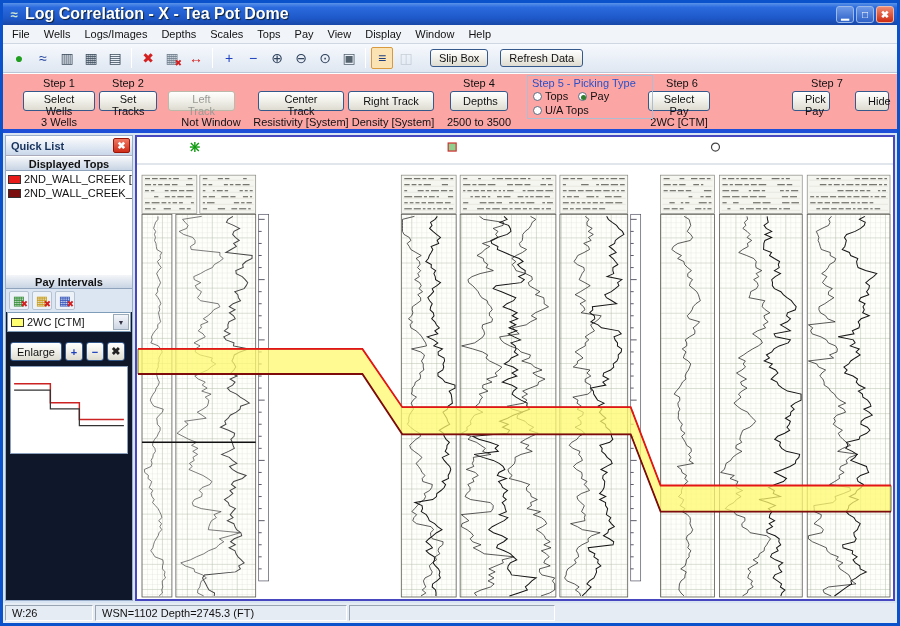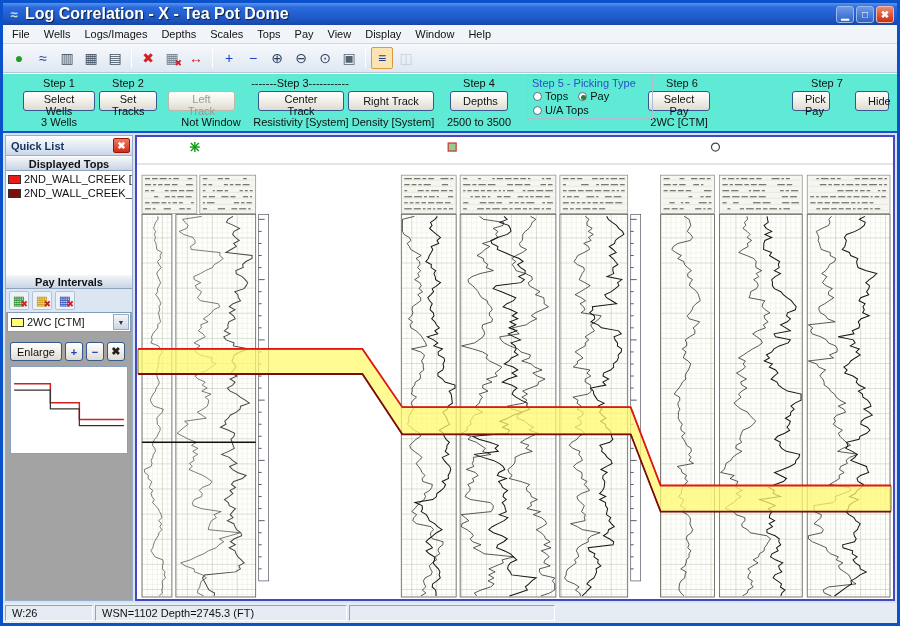--- a/index.html
+++ b/index.html
@@ -34,34 +34,34 @@
   .tb-icon.pressed{border-color:#d89a3c;background:#fbe3b3;}
   .tb-icon.disabled{opacity:.45;}
   .tb-sep{width:1px;height:20px;background:#aebbca;border-right:1px solid #fff;margin:0 4px;display:inline-block;}
   
   .xbtn{font-family:"Liberation Sans",sans-serif;font-size:11px;color:#111;
     border:1px solid #36598c;border-radius:3px;padding:2px 8px;
     background:linear-gradient(#ffffff,#f2f1eb 45%,#dedcd1);cursor:default;}
   .xbtn.disabled{color:#9a9a94;border-color:#bcb9aa;background:linear-gradient(#fbfaf5,#ecead e0);}
   .tbtn{margin-left:12px;}
   
-  .steps{height:60px;flex:0 0 60px;position:relative;background:#5eead4;
-    border-top:1px solid #fff;border-bottom:2px solid #1d4ed8;}
+  .steps{height:60px;flex:0 0 60px;position:relative;background:#fca5a5;
+    border-top:1px solid #fff;border-bottom:4px solid #1d4ed8;}
   .st-label{position:absolute;top:3px;text-align:center;white-space:nowrap;}
   .st-btn{position:absolute;top:17px;height:20px;padding:1px 12px;text-align:center;}
   .st-value{position:absolute;top:42px;text-align:center;white-space:nowrap;}
   .step5-box{position:absolute;left:524px;top:1px;width:126px;height:44px;border:1px solid #aebdd2;}
   .step5-title{position:absolute;top:1px;left:4px;color:#2a50c8;white-space:nowrap;}
   .radio-wrap{position:absolute;top:13px;left:5px;width:118px;display:flex;flex-wrap:wrap;}
   .radio{display:inline-flex;align-items:center;margin:1px 10px 1px 0;cursor:default;}
   .rb{width:9px;height:9px;border:1px solid #5a6b80;border-radius:50%;background:#fff;margin-right:3px;position:relative;}
   .rb.on::after{content:"";position:absolute;left:2px;top:2px;width:5px;height:5px;border-radius:50%;background:#2f7d2f;}
   
   .content{flex:1;display:flex;overflow:hidden;}
-  .sidebar{width:128px;flex:0 0 128px;margin:2px 0 2px 2px;border:1px solid #98aecb;background:#a3a3a3;
+  .sidebar{width:128px;flex:0 0 128px;margin:2px 0 2px 2px;border:1px solid #98aecb;background:#0f172a;
     display:flex;flex-direction:column;}
   .ql-header{height:20px;flex:0 0 20px;display:flex;align-items:center;padding:0 2px 0 5px;
     background:linear-gradient(#fefefe,#c9d7ea);border-bottom:1px solid #aab;}
   .ql-title{flex:1;font-weight:bold;color:#16325c;}
   .ql-close{width:17px;height:15px;display:inline-flex;align-items:center;justify-content:center;
     color:#fff;font-size:10px;font-weight:bold;border:1px solid #9c1405;border-radius:2px;
     background:linear-gradient(#f07a64,#cf2c18);cursor:default;}
   .sec-header{height:15px;flex:0 0 15px;text-align:center;font-weight:bold;line-height:14px;
     background:linear-gradient(#f4f6f9,#c8d4e4);
     border-top:1px solid #fff;border-bottom:1px solid #8fa3bd;}
@@ -163,26 +163,26 @@
           <span style="color: rgb(85, 99, 111);">▣</span>
         </span>
         <span class="tb-sep"></span>
         <span class="tb-icon pressed">
           <span style="color: rgb(32, 64, 128);">≡</span>
         </span>
         <span class="tb-icon disabled">
           <span style="color: rgb(154, 164, 174);">◫</span>
         </span>
       </span>
+    <span id="toolbar-buttons"><button class="xbtn tbtn">Slip Box</button><button class="xbtn tbtn">Refresh Data</button></span>
   </div>
 
   <div class="steps">
     <span class="st-label" style="left:20px;width:72px">Step 1</span>
     <span class="st-label" style="left:95px;width:60px">Step 2</span>
-    <span class="st-label" style="left:163px;width:268px">-------Step 3-----------</span>
     <span class="st-label" style="left:440px;width:72px">Step 4</span>
     <span class="st-label" style="left:650px;width:58px">Step 6</span>
     <span class="st-label" style="left:795px;width:58px">Step 7</span>
 
     <button class="xbtn st-btn" style="left:20px;width:72px">Select Wells</button>
     <button class="xbtn st-btn" style="left:96px;width:58px">Set Tracks</button>
     <button class="xbtn st-btn disabled" style="left:165px;width:67px">Left Track</button>
     <button class="xbtn st-btn" style="left:255px;width:86px">Center Track</button>
     <button class="xbtn st-btn" style="left:345px;width:86px">Right Track</button>
     <button class="xbtn st-btn" style="left:447px;width:58px">Depths</button>

